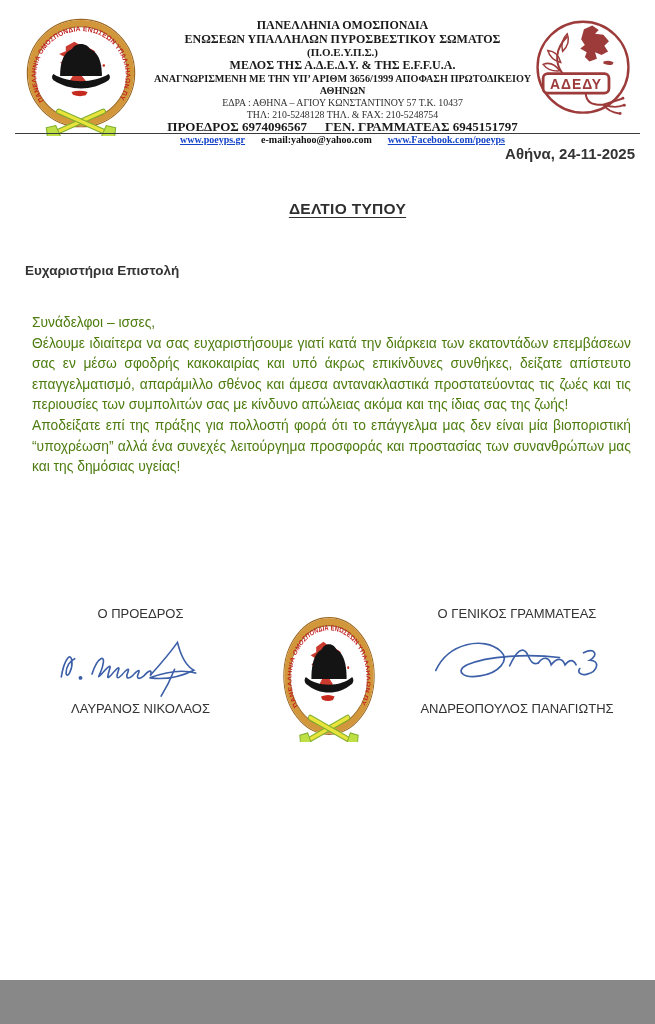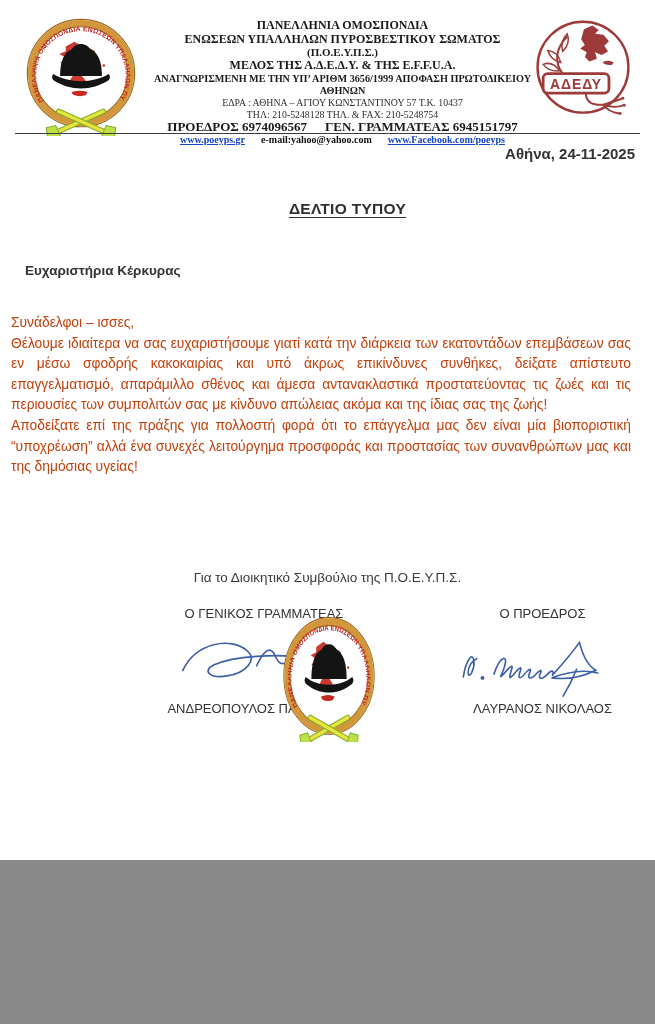--- a/index.html
+++ b/index.html
@@ -1,17 +1,17 @@
 <!DOCTYPE html>
 <html><head>
 <meta charset="utf-8">
 <style>
   html,body{margin:0;padding:0;background:#888;}
   .page{
-    position:relative;width:655px;height:860px;background:#ffffff;
+    position:relative;width:655px;height:980px;background:#ffffff;
     margin:0 auto;overflow:hidden;
     font-family:"Liberation Sans",sans-serif;color:#383838;
   }
   
   .header{position:absolute;top:0;left:0;right:0;height:140px;}
   .logo-left{position:absolute;left:24px;top:14px;width:114px;height:122px;}
   .logo-right{position:absolute;left:531px;top:18px;width:104px;height:102px;}
   .header-text{
     position:absolute;left:138px;right:108px;top:19px;text-align:center;
     font-family:"Liberation Serif",serif;color:#1a1a1a;
@@ -25,22 +25,22 @@
   .links-row{display:flex;justify-content:center;gap:16px;font-size:10px;font-weight:bold;line-height:13px;}
   .hlink{color:#1544c8;text-decoration:underline;cursor:pointer;}
   .hemail{color:#111;}
   .separator{position:absolute;top:133px;left:15px;right:15px;border-top:1.6px solid #3c3c3c;}
   
   .date-line{position:absolute;top:145px;right:20px;font-size:15px;font-weight:bold;color:#333;}
   .doc-title{position:absolute;top:200px;left:0;right:0;text-align:center;
     font-size:15.5px;font-weight:bold;color:#2f2f2f;
     text-decoration:underline;text-underline-offset:3px;letter-spacing:.3px;padding-left:40px;}
   .subject{position:absolute;top:263px;left:25px;font-size:13.5px;font-weight:bold;color:#333;}
-  .body-text{position:absolute;top:313px;left:11px;right:24px;
-    font-size:13.8px;line-height:20.6px;text-align:justify;color:#c2410c;}
+  .body-text{position:absolute;top:313px;left:32px;right:24px;
+    font-size:13.8px;line-height:20.6px;text-align:justify;color:#4d7c0f;}
   .body-text p{margin:0;}
   .committee{position:absolute;top:570px;left:0;right:0;text-align:center;
     font-size:13.5px;color:#3a3a3a;}
   
   .signatures{position:absolute;top:606px;left:0;right:0;display:flex;align-items:flex-start;}
   .sig-col{display:flex;flex-direction:column;align-items:center;}
   .sig-col.left{width:225px;margin-left:28px;}
   .sig-col.right{width:240px;margin-left:auto;margin-right:18px;}
   .sig-title{font-size:13px;color:#333;}
   .sig-script{margin-top:6px;height:72px;}
@@ -130,58 +130,57 @@
       <circle cx="95" cy="103" r="1.6" fill="#9d3b3b"></circle>
     </svg>
 
     <div class="separator"></div>
   </div>
 
   <div class="date-line">Αθήνα, 24-11-2025</div>
 
   <div class="doc-title">ΔΕΛΤΙΟ ΤΥΠΟΥ</div>
 
-  <div class="subject">Ευχαριστήρια Κέρκυρας</div>
+  <div class="subject">Ευχαριστήρια Επιστολή</div>
 
   <div class="body-text">
     <p>Συνάδελφοι – ισσες,</p>
     <p>Θέλουμε ιδιαίτερα να σας ευχαριστήσουμε γιατί κατά την διάρκεια των εκατοντάδων επεμβάσεων σας εν μέσω σφοδρής κακοκαιρίας και υπό άκρως επικίνδυνες συνθήκες, δείξατε απίστευτο επαγγελματισμό, απαράμιλλο σθένος και άμεσα αντανακλαστικά προστατεύοντας τις ζωές και τις περιουσίες των συμπολιτών σας με κίνδυνο απώλειας ακόμα και της ίδιας σας της ζωής!</p>
     <p>Αποδείξατε επί της πράξης για πολλοστή φορά ότι το επάγγελμα μας δεν είναι μία βιοποριστική “υποχρέωση” αλλά ένα συνεχές λειτούργημα προσφοράς και προστασίας των συνανθρώπων μας και της δημόσιας υγείας!</p>
   </div>
 
-  <div class="committee">Για το Διοικητικό Συμβούλιο της Π.Ο.Ε.Υ.Π.Σ.</div>
 
   <div class="signatures">
-
-    <div class="sig-col right">
-      <div class="sig-title">Ο ΓΕΝΙΚΟΣ ΓΡΑΜΜΑΤΕΑΣ</div>
-      <svg class="sig-script" width="205" height="72" viewBox="0 0 205 78">
-        <g stroke="#3c5fa8" stroke-width="1.8" fill="none" stroke-linecap="round">
-          <path d="M14,47 C28,17 66,10 84,26 C95,36 82,50 62,53 C44,56 34,48 48,41 C70,31 115,29 148,33"></path>
-          <path d="M94,42 C101,27 108,20 113,29 C116,35 118,42 125,39"></path>
-          <path d="M125,39 C131,31 137,33 139,41 C145,33 151,33 154,41 C159,35 163,35 166,41"></path>
-          <path d="M174,28 C186,22 191,30 181,36 C192,36 190,48 178,51 C171,53 167,49 170,45"></path>
-        </g>
-      </svg>
-      <div class="sig-name">ΑΝΔΡΕΟΠΟΥΛΟΣ ΠΑΝΑΓΙΩΤΗΣ</div>
-    </div>
 
     <div class="sig-col left">
       <div class="sig-title">Ο ΠΡΟΕΔΡΟΣ</div>
       <svg class="sig-script" width="185" height="72" viewBox="0 0 185 75">
         <g stroke="#3c5fa8" stroke-width="1.7" fill="none" stroke-linecap="round">
           <path d="M10,52 C13,33 20,26 21,35 C22,44 16,55 15,48 C15,41 19,35 24,33"></path>
           <circle cx="30" cy="53" r="1.2" fill="#3c5fa8"></circle>
           <path d="M42,49 C48,30 57,28 53,41 C51,49 46,55 51,50 C58,42 63,37 60,45 C58,52 57,55 62,50 C68,43 72,39 69,47 C67,53 68,55 73,50 C78,44 82,41 79,48 C77,53 79,55 84,51 C89,45 93,43 90,49 C88,54 91,55 96,51 C101,45 105,44 103,50"></path>
           <path d="M103,50 C112,40 124,26 131,16 C134,28 139,40 148,45 C134,52 117,55 102,53 C118,47 136,44 150,48"></path>
           <path d="M128,44 C124,54 119,64 114,72"></path>
         </g>
       </svg>
       <div class="sig-name">ΛΑΥΡΑΝΟΣ ΝΙΚΟΛΑΟΣ</div>
     </div>
+
+    <div class="sig-col right">
+      <div class="sig-title">Ο ΓΕΝΙΚΟΣ ΓΡΑΜΜΑΤΕΑΣ</div>
+      <svg class="sig-script" width="205" height="72" viewBox="0 0 205 78">
+        <g stroke="#3c5fa8" stroke-width="1.8" fill="none" stroke-linecap="round">
+          <path d="M14,47 C28,17 66,10 84,26 C95,36 82,50 62,53 C44,56 34,48 48,41 C70,31 115,29 148,33"></path>
+          <path d="M94,42 C101,27 108,20 113,29 C116,35 118,42 125,39"></path>
+          <path d="M125,39 C131,31 137,33 139,41 C145,33 151,33 154,41 C159,35 163,35 166,41"></path>
+          <path d="M174,28 C186,22 191,30 181,36 C192,36 190,48 178,51 C171,53 167,49 170,45"></path>
+        </g>
+      </svg>
+      <div class="sig-name">ΑΝΔΡΕΟΠΟΥΛΟΣ ΠΑΝΑΓΙΩΤΗΣ</div>
+    </div>
   </div>
 
   <svg class="center-seal" viewBox="0 0 120 124" preserveAspectRatio="none">
     <use href="#poeyps-logo"></use>
   </svg>
 
   <div class="page-number">1/1</div>
 </div>
 
 </body></html>

